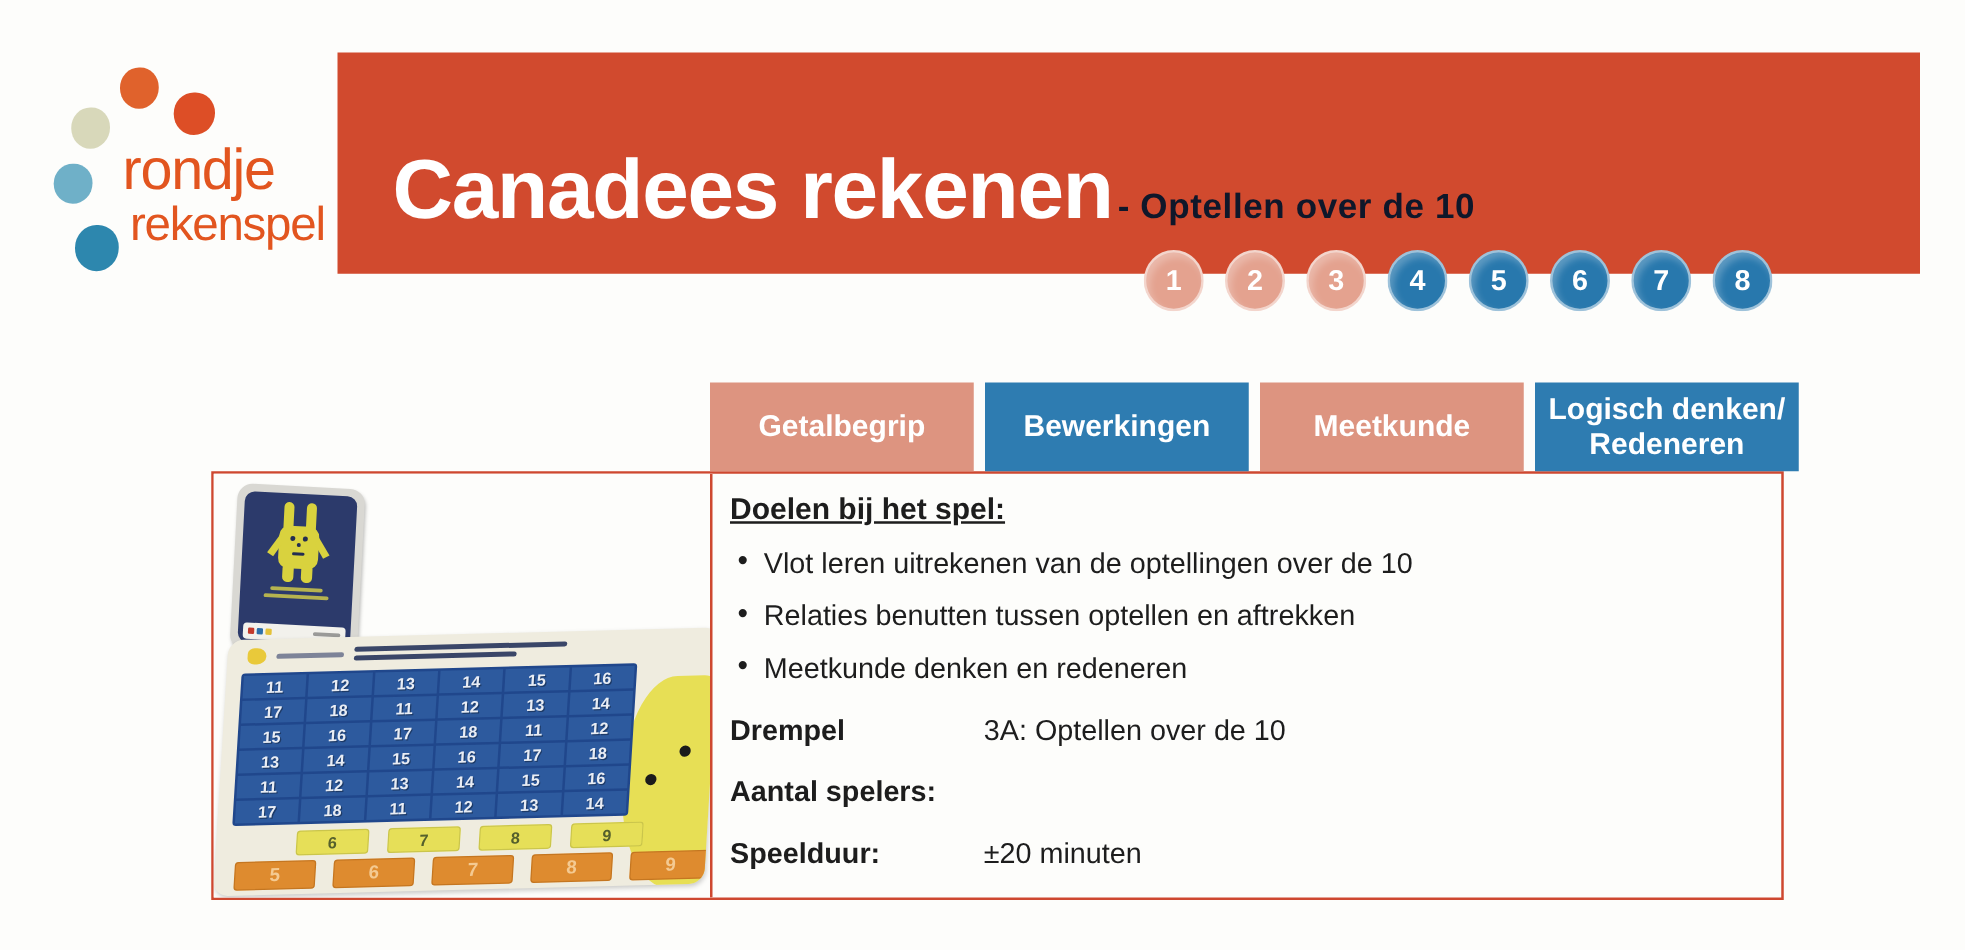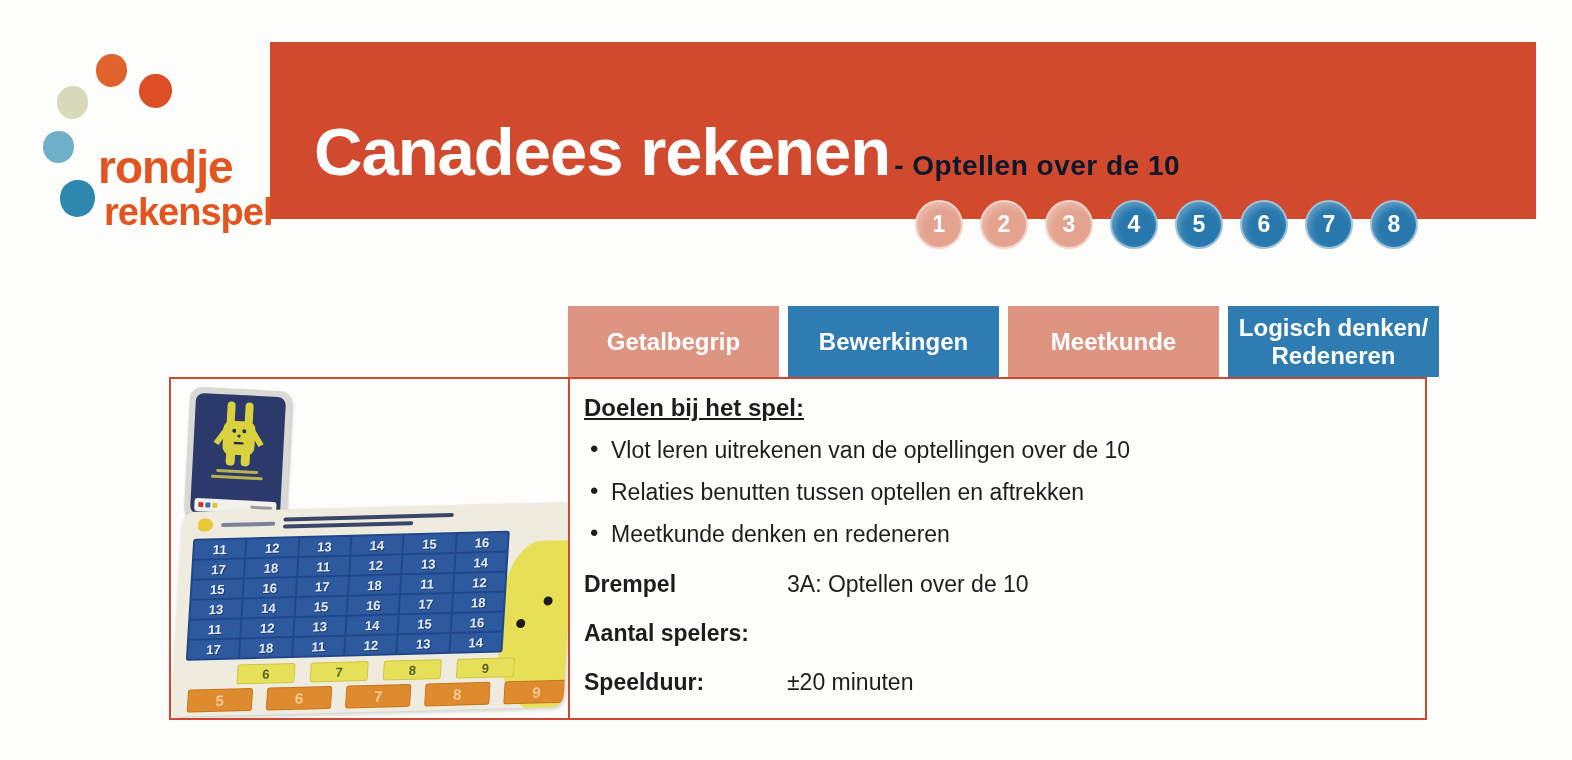--- a/index.html
+++ b/index.html
@@ -15,21 +15,21 @@
   }
 
   
   .logo { position:absolute; left:0; top:0; width:280px; height:240px; }
   .logo-dot { position:absolute; border-radius:50% 48% 52% 50%; }
   .dot-orange   { left:96px;  top:54px;  width:31px; height:33px; }
   .dot-redorange{ left:139px; top:74px;  width:33px; height:34px; }
   .dot-beige    { left:57px;  top:86px;  width:31px; height:33px; }
   .dot-lightblue{ left:43px;  top:131px; width:31px; height:32px; }
   .dot-teal     { left:60px;  top:180px; width:35px; height:37px; }
-  .logo-text { position:absolute; left:98px; top:112px; line-height:1; font-weight:bold; letter-spacing:-1px;margin-top:32px; }
+  .logo-text { position:absolute; left:98px; top:112px; line-height:1; font-weight:normal; letter-spacing:-1px; }
   .logo-line1 { font-size:46px; }
   .logo-line2 { font-size:38px; margin-top:3px; margin-left:6px; }
 
   
   .banner {
     position:absolute; left:270px; top:42px; width:1266px; height:177px;
     background:#d14a2e;
   }
   .banner-title-row {
     position:absolute; left:44px; bottom:34px;

